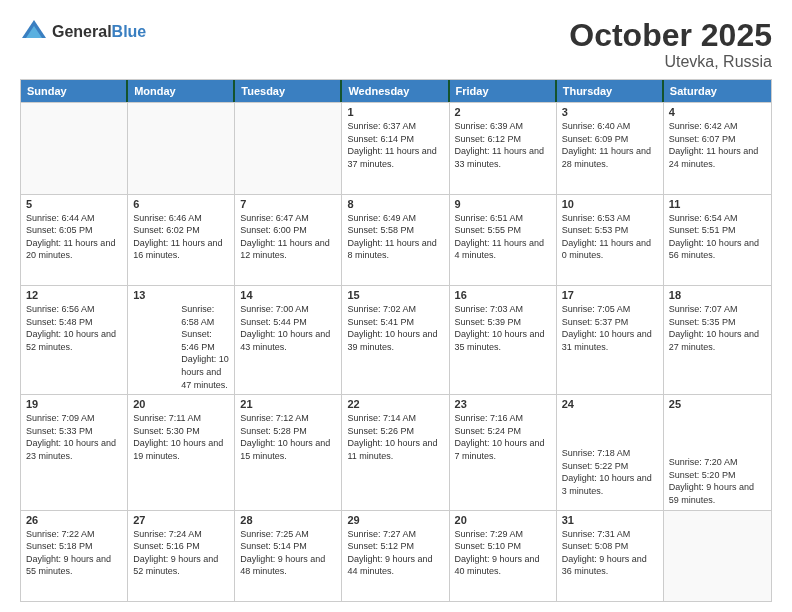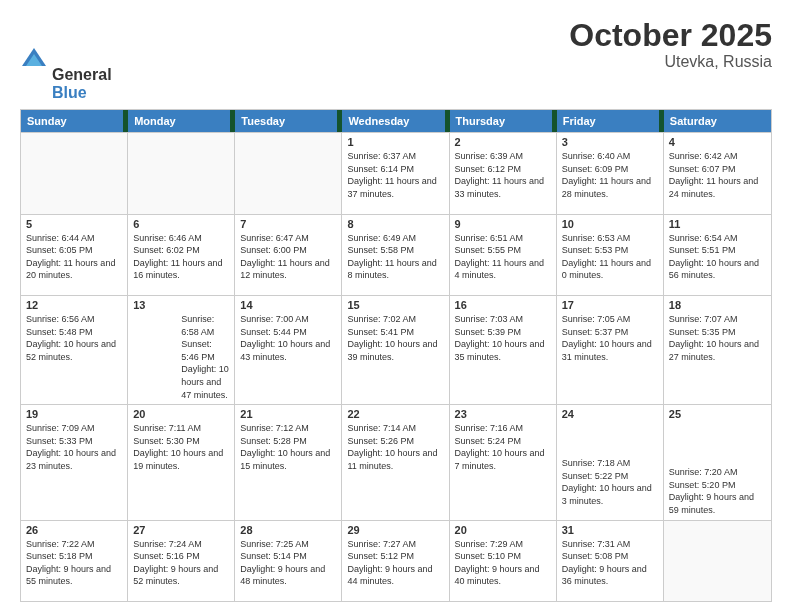--- a/index.html
+++ b/index.html
@@ -22,23 +22,22 @@
       justify-content: space-between;
       align-items: flex-start;
       margin-bottom: 8px;
     }
     .logo {
       display: flex;
       align-items: center;
     }
     .logo-text {
       display: flex;
-      flex-direction: column;
+      flex-direction: row;
       line-height: 1.1;
-      margin-top: 48px;
     }
     .logo-general {
       font-size: 16px;
       font-weight: bold;
       color: #333;
     }
     .logo-blue {
       font-size: 16px;
       font-weight: bold;
       color: #3a7fc1;
@@ -71,21 +70,21 @@
       display: grid;
       grid-template-columns: repeat(7, 1fr);
       background: #3a7fc1;
     }
     .cal-header-cell {
       color: #fff;
       font-size: 11px;
       font-weight: bold;
       padding: 5px 6px;
       text-align: left;
-      border-right: 5px solid #14532d;
+      border-right: 2px solid #14532d;
     }
     .cal-header-cell:last-child { border-right: none; }
     .cal-body {
       display: flex;
       flex-direction: column;
       flex: 1;
     }
     .cal-row {
       display: grid;
       grid-template-columns: repeat(7, 1fr);
@@ -136,22 +135,22 @@
       <div class="location">Utevka, Russia</div>
     </div>
   </div>
 
   <div class="calendar">
     <div class="cal-header-row" id="cal-header">
         <div class="cal-header-cell">Sunday</div>
         <div class="cal-header-cell">Monday</div>
         <div class="cal-header-cell">Tuesday</div>
         <div class="cal-header-cell">Wednesday</div>
+        <div class="cal-header-cell">Friday</div>
         <div class="cal-header-cell">Thursday</div>
-        <div class="cal-header-cell">Friday</div>
         <div class="cal-header-cell">Saturday</div>
       </div>
     <div class="cal-body" id="cal-body">
         <div class="cal-row">
           <div class="cal-cell empty"></div>
           <div class="cal-cell empty"></div>
           <div class="cal-cell empty"></div>
           <div class="cal-cell">
             <div class="day-num">1</div>
             <div class="day-info" style="white-space: pre-line;">Sunrise: 6:37 AM

